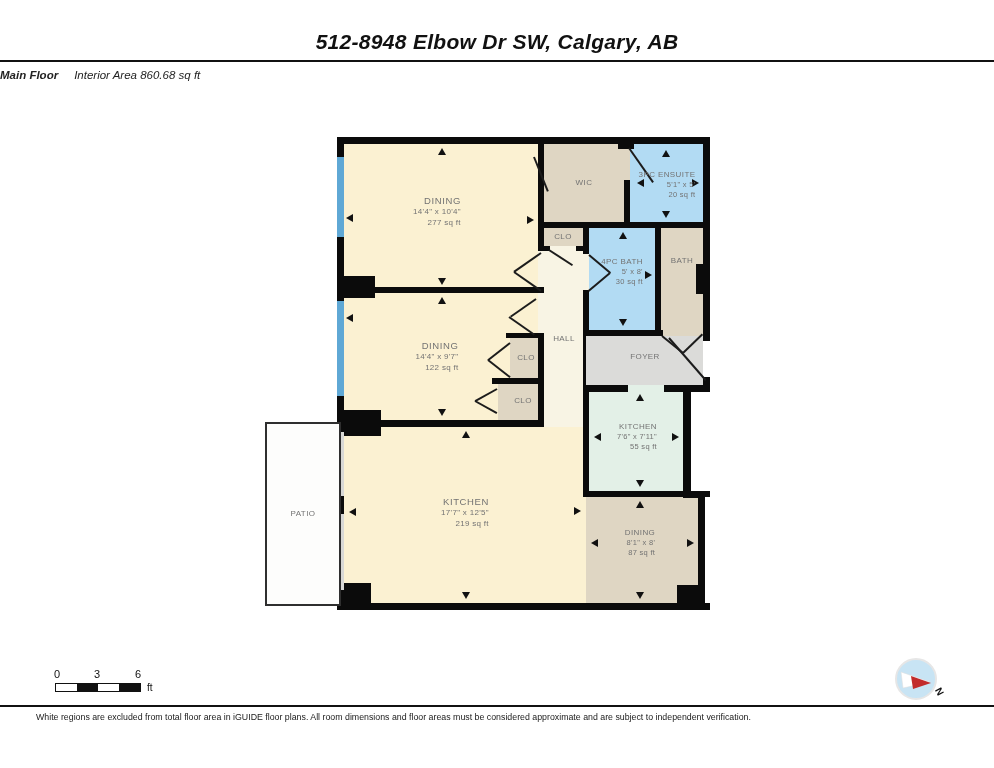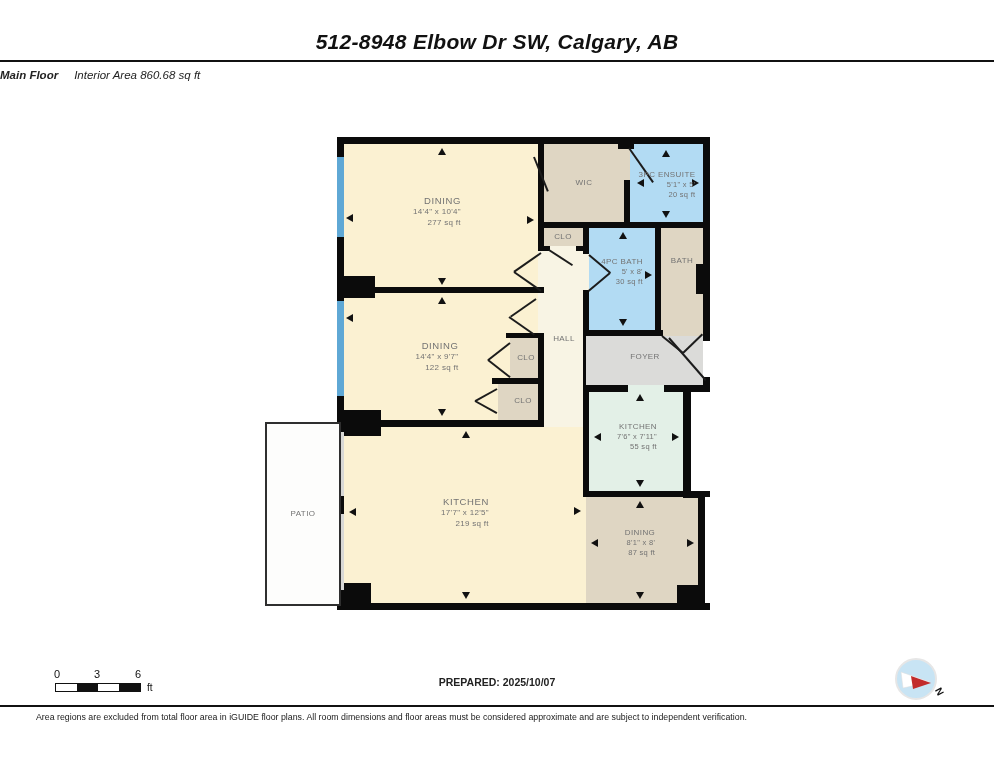--- a/index.html
+++ b/index.html
@@ -235,26 +235,25 @@
   <div class="sb-num" style="left:97px;">3</div>
   <div class="sb-num" style="left:138px;">6</div>
   <div class="scalebar">
     <div class="sb-w"></div>
       <div class="sb-b"></div>
       <div class="sb-w"></div>
       <div class="sb-b"></div>
   </div>
   <div class="sb-ft">ft</div>
 
-  <div class="prepared">PREPARED: 2025/10/07</div>
 
   <div class="compass">
     <svg width="44" height="44" viewBox="0 0 44 44">
       <circle cx="22" cy="22" r="20" fill="#C8E4F4" stroke="#E6E6E6" stroke-width="2"></circle>
       <polygon points="7,15 36,25 9,31" fill="#FFFFFF" stroke="#DDDDDD" stroke-width="0.5"></polygon>
       <polygon points="17,19 37,26 19,32" fill="#C22B2B"></polygon>
     </svg>
   </div>
   <div class="north">N</div>
 
   <div class="footer-rule"></div>
-  <div class="disclaimer">Area regions are excluded from total floor area in iGUIDE floor plans. All room dimensions and floor areas must be considered approximate and are subject to independent verification.</div>
+  <div class="disclaimer">White regions are excluded from total floor area in iGUIDE floor plans. All room dimensions and floor areas must be considered approximate and are subject to independent verification.</div>
 </div>
 
 </body></html>

